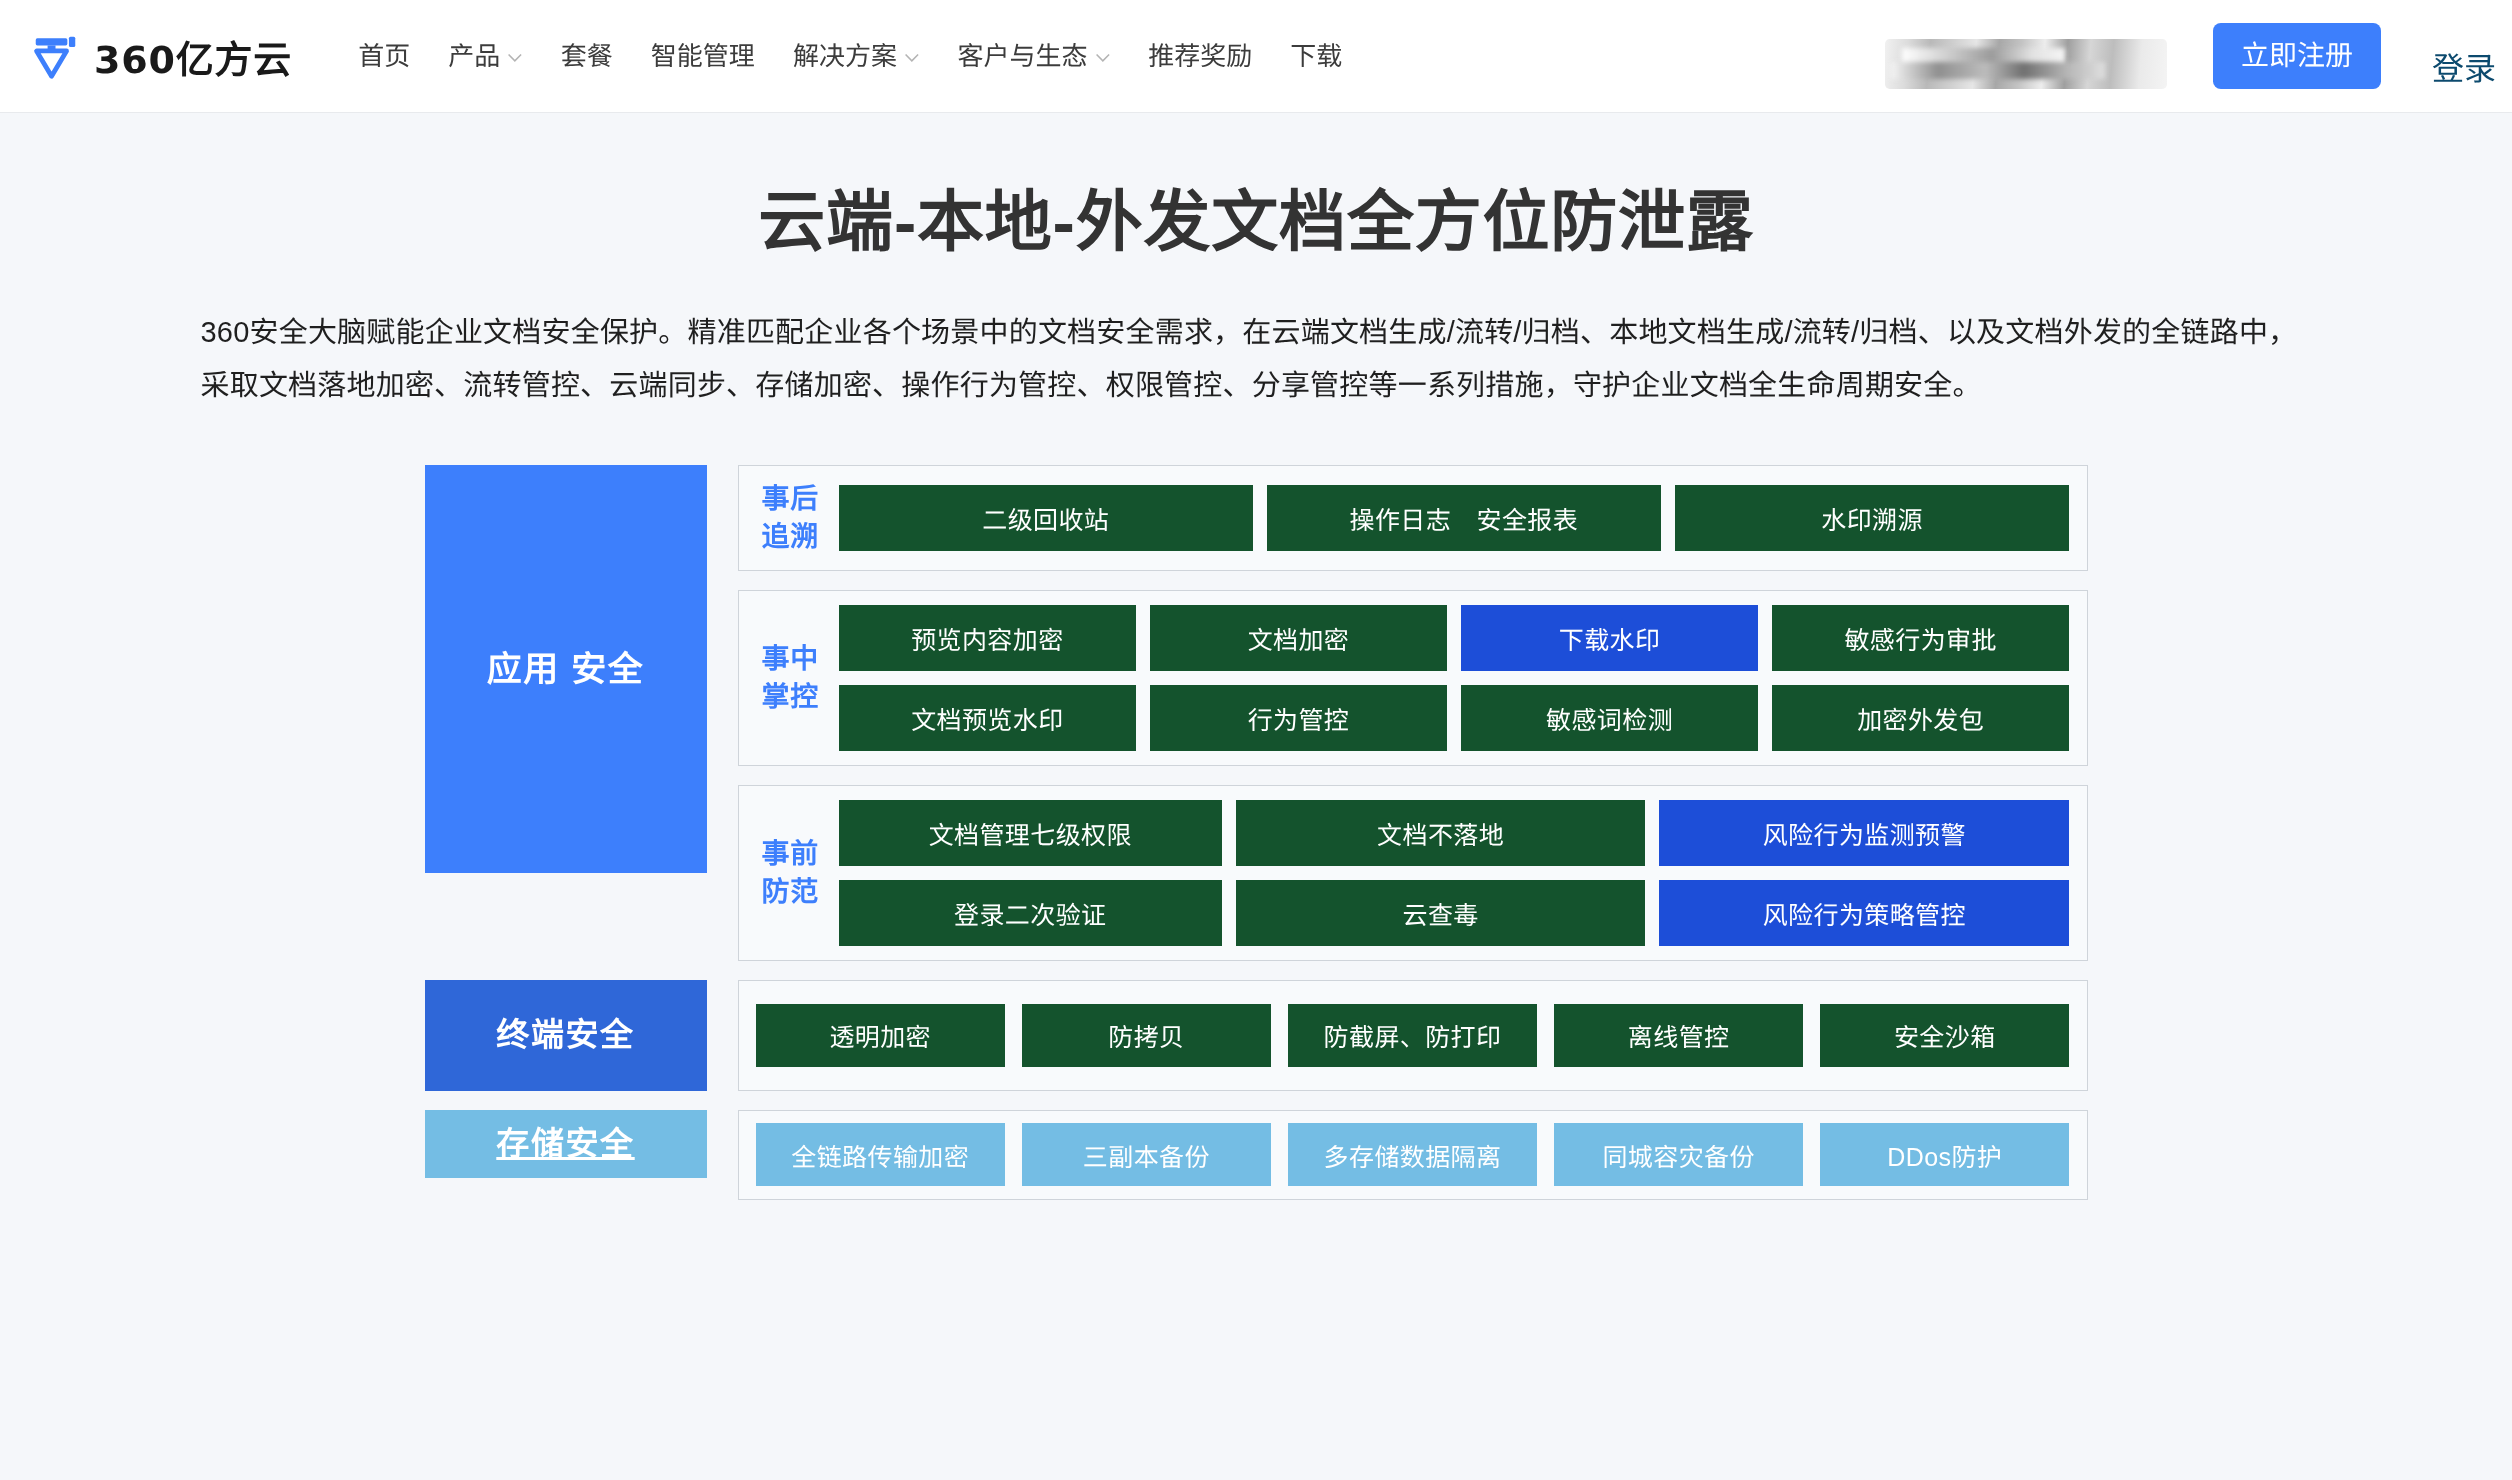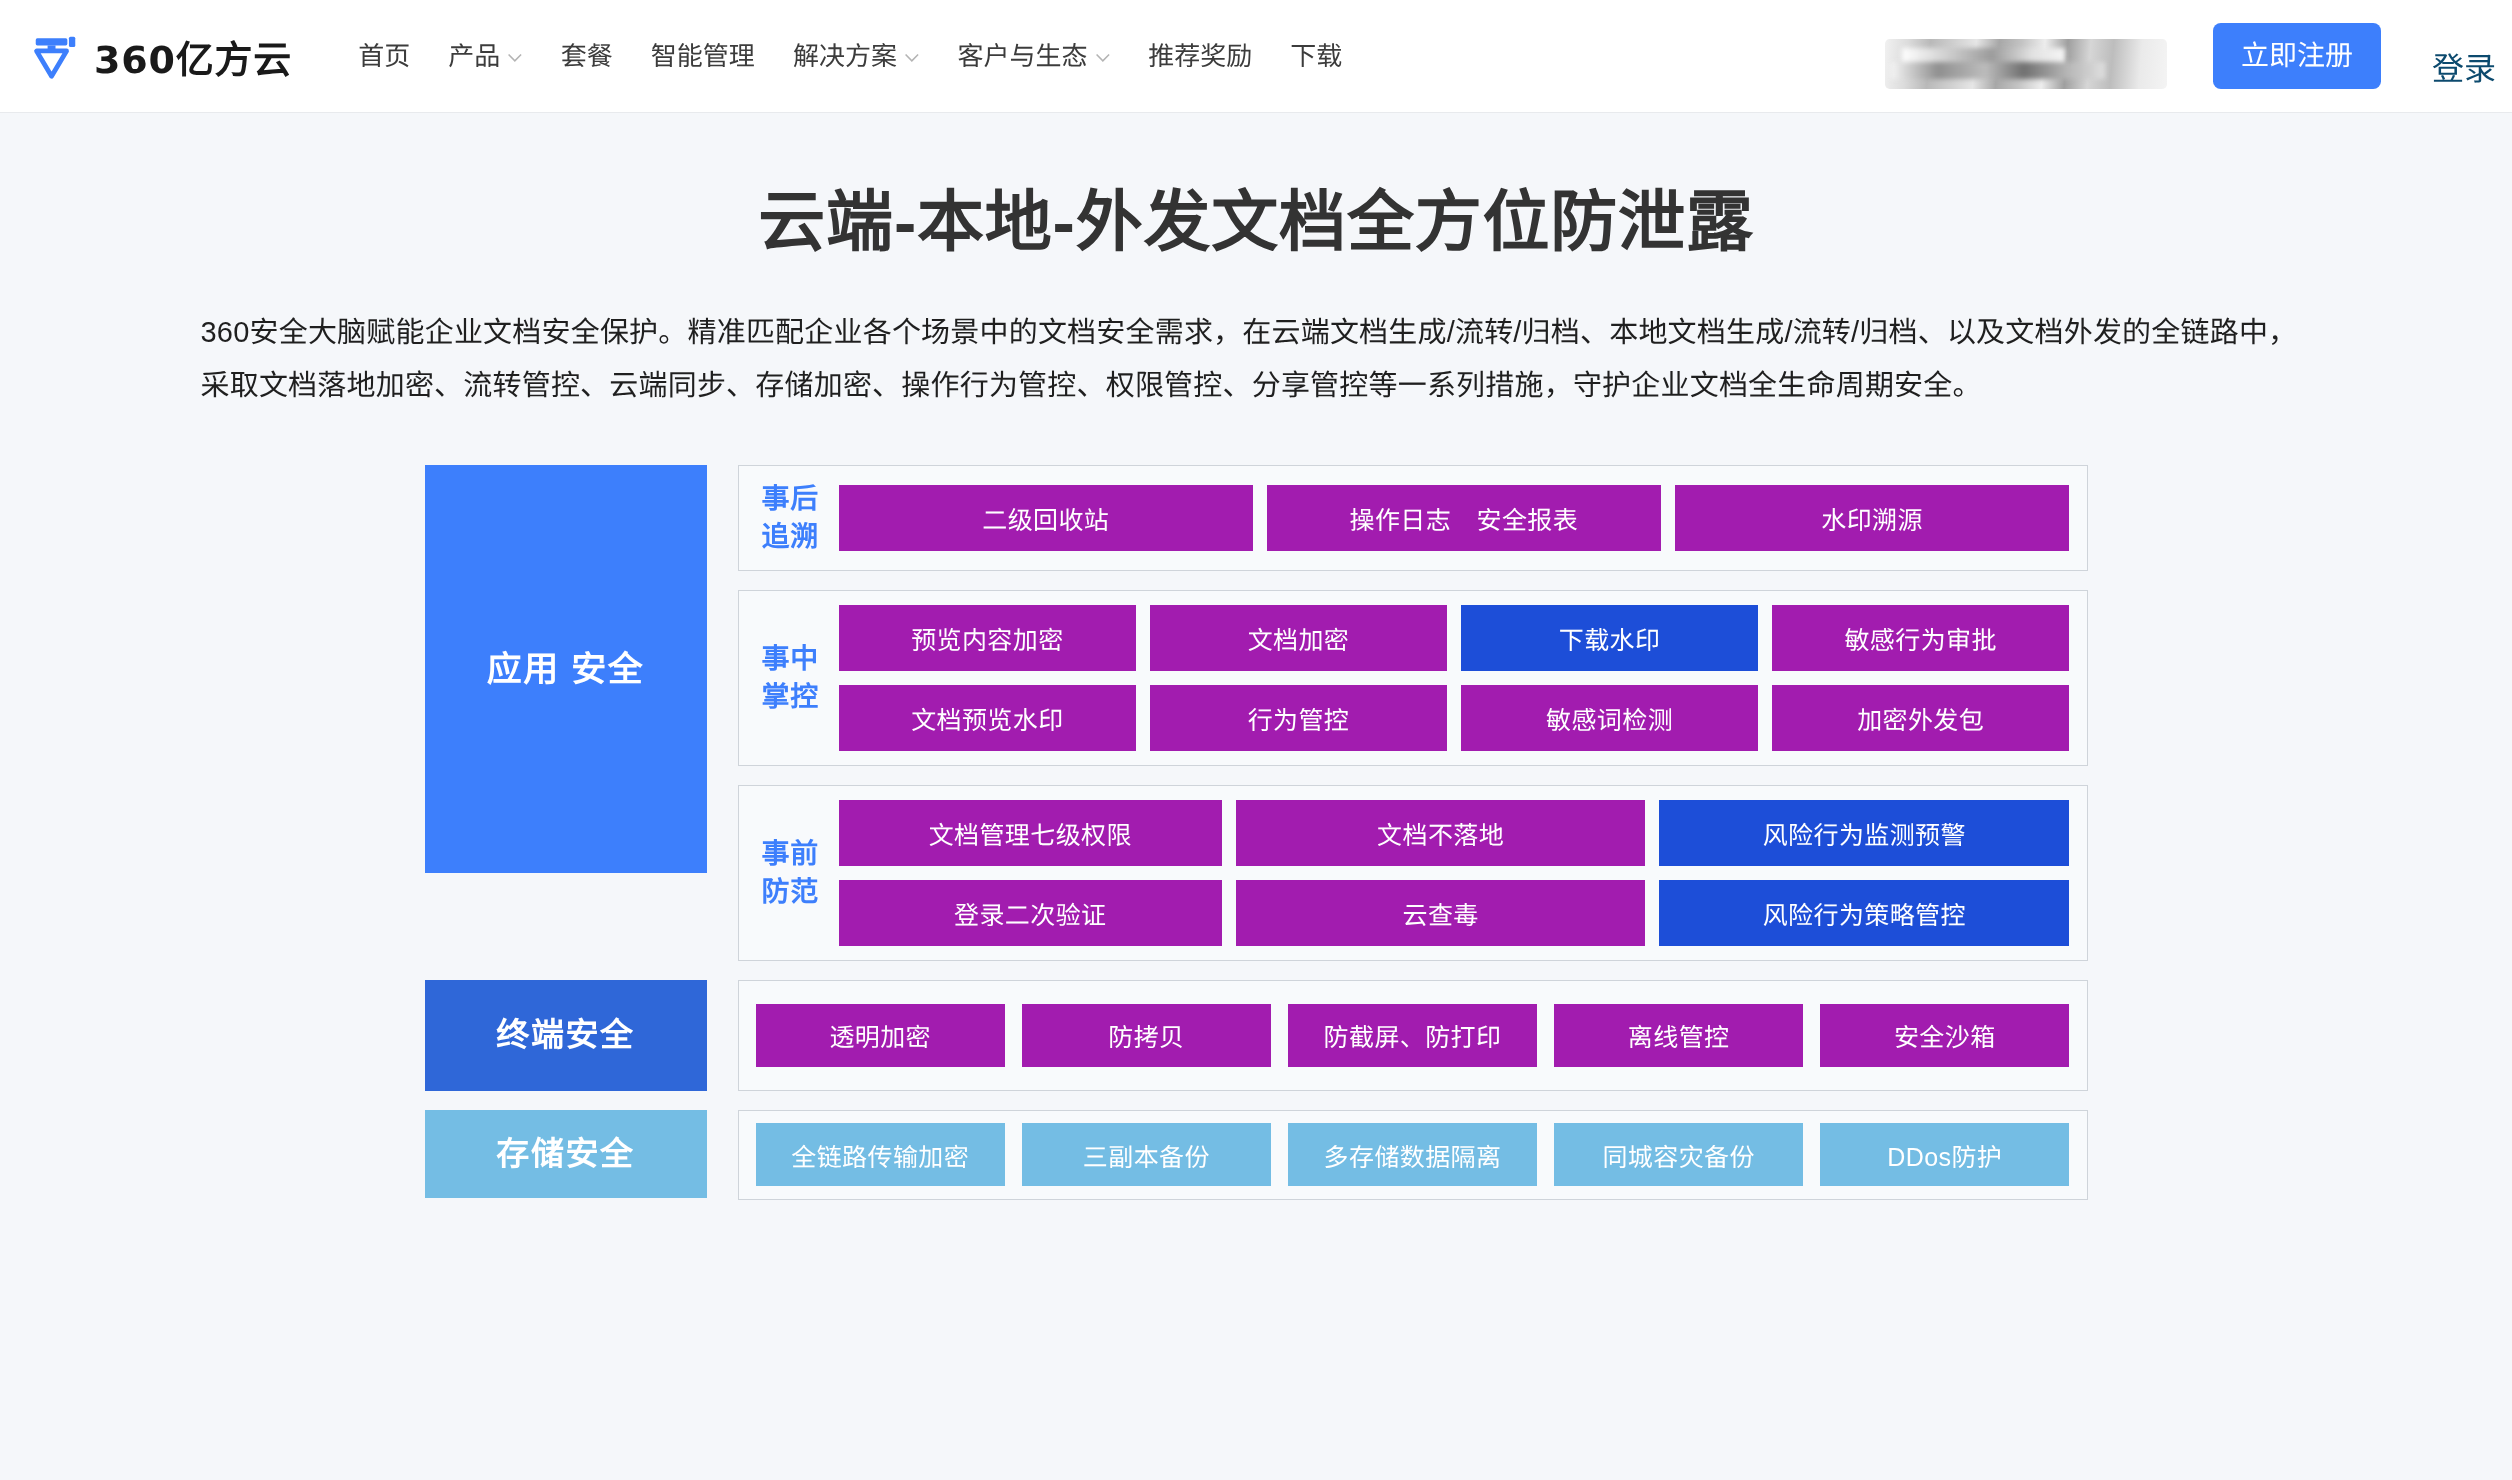--- a/index.html
+++ b/index.html
@@ -200,21 +200,21 @@
     font-weight: 700;
     display: flex;
     align-items: center;
     justify-content: center;
     text-align: center;
     line-height: 1.45;
     letter-spacing: 1.6px;
   }
   .side-label--app   { height: 408px; }
   .side-label--term  { background: #2f67d8; height: 111px; font-size: 33px; }
-  .side-label--store { background: #74bde4; height: 88px; font-size: 33px; }
+  .side-label--store { background: #74bde4; height: 68px; font-size: 33px; text-decoration: underline; }
 
   .phase-stack {
     flex: 1 1 auto;
     display: flex;
     flex-direction: column;
     gap: 19px;
   }
 
   
   .phase-box {
@@ -238,21 +238,21 @@
   }
 
   .phase-grid {
     flex: 1 1 auto;
     display: grid;
     gap: 14px;
   }
   .grid-4 { grid-template-columns: repeat(4, 1fr); }
 
   .chip {
-    background: #a21caf;
+    background: #14532d;
     color: #ffffff;
     font-size: 25px;
     display: flex;
     align-items: center;
     justify-content: center;
     text-align: center;
     height: 66px;
     letter-spacing: 0.4px;
     white-space: nowrap;
     cursor: default;

